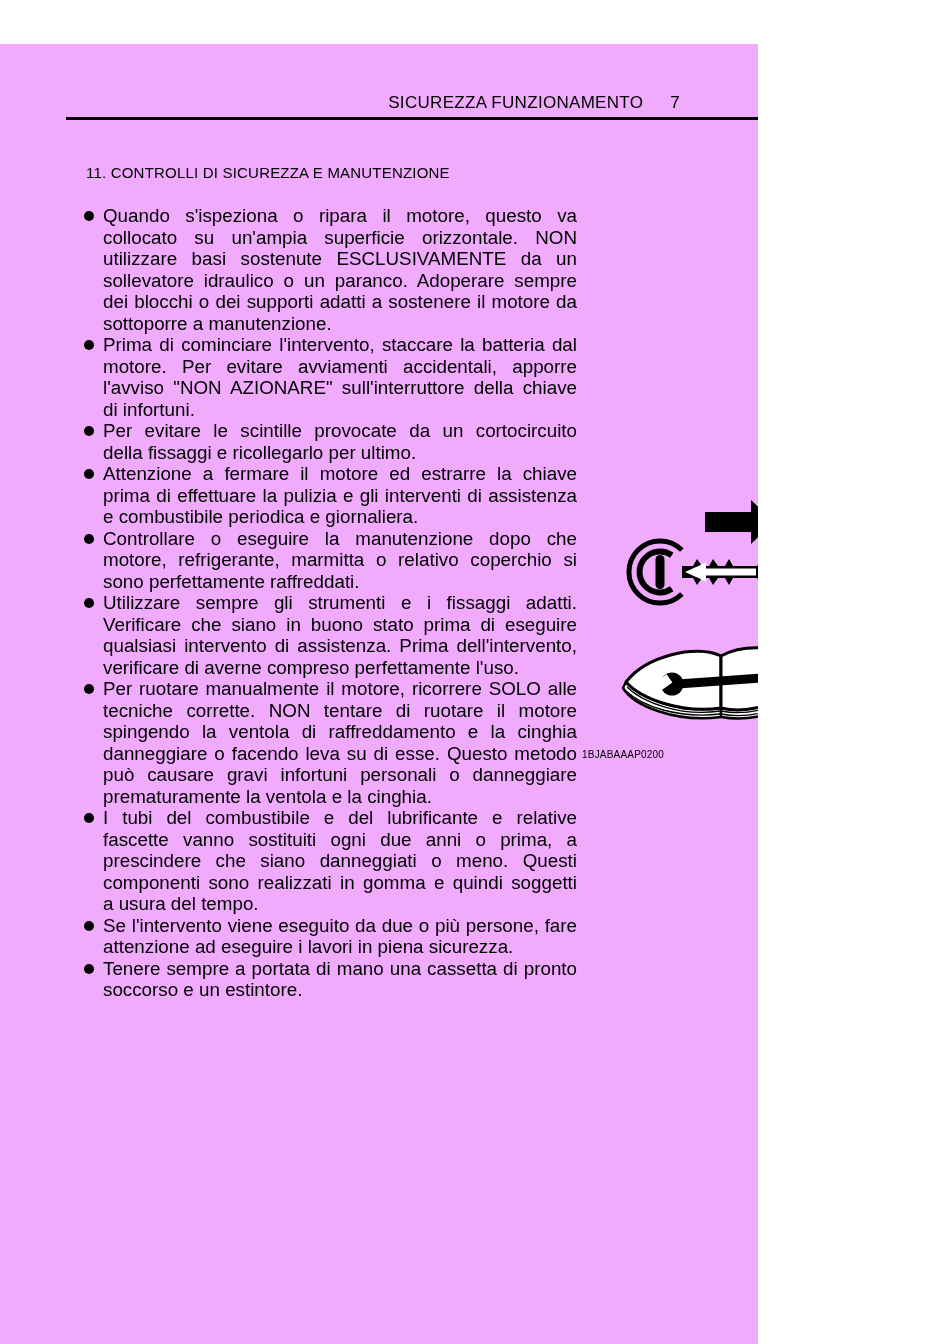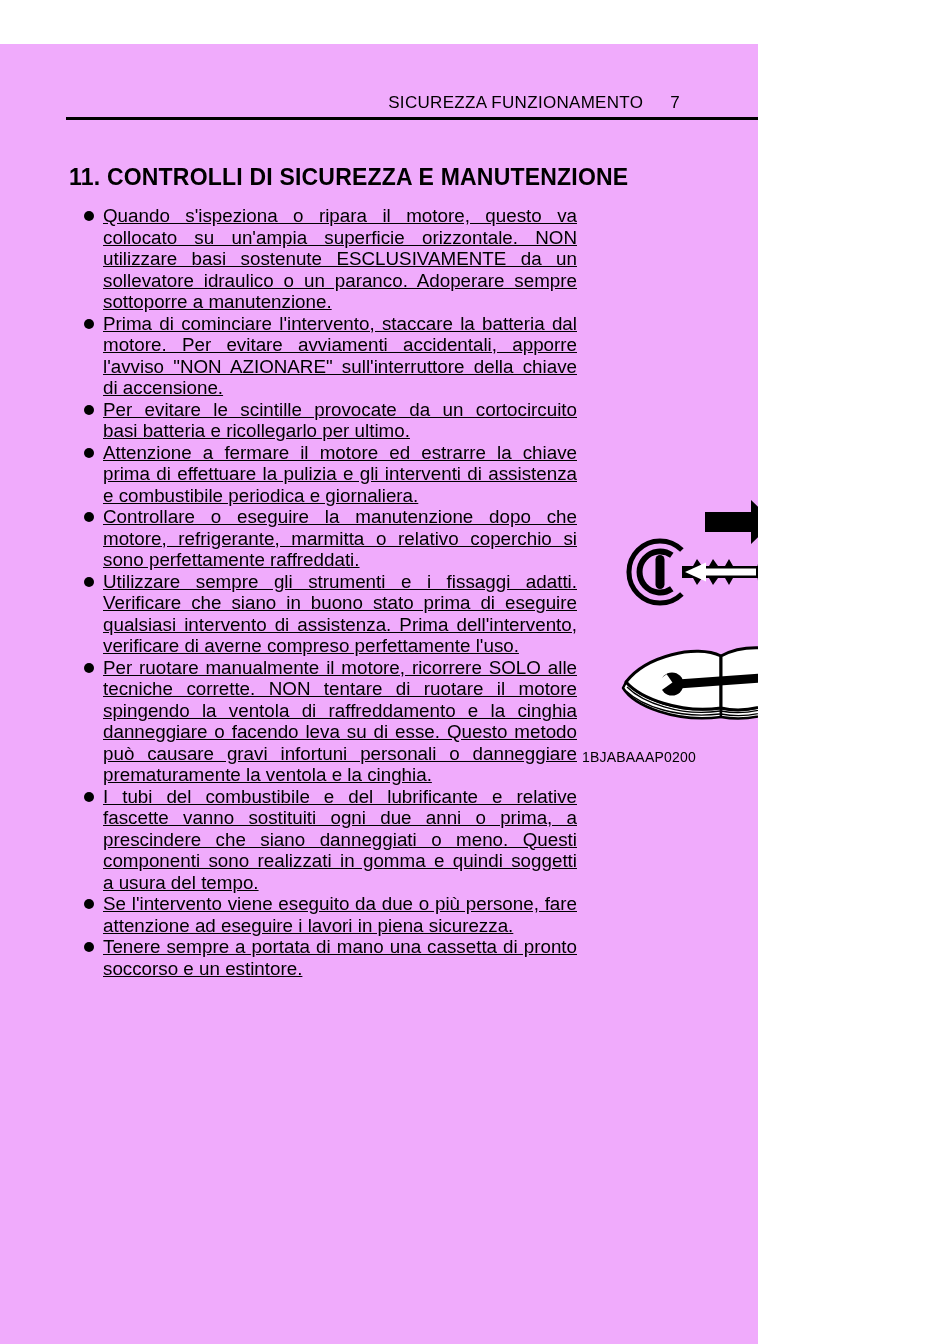--- a/index.html
+++ b/index.html
@@ -31,44 +31,43 @@
     left: 66px;
     top: 73px;
     width: 817px;
     height: 2.5px;
     background: #000000;
   }
 
   
   .doc-title {
     position: absolute;
-    left: 69px;
+    left: 86px;
     top: 120px;
     margin: 0;
-    font-size: 23px;
-    font-weight: bold;
+    font-size: 15px;
+    font-weight: normal;
     letter-spacing: 0.2px;
     white-space: nowrap;
   }
 
   
   .bullets {
     position: absolute;
     left: 84px;
     top: 161px;
     width: 493px;
     margin: 0;
     padding: 0;
     list-style: none;
   }
   .bullet {
     position: relative;
     padding-left: 19px;
     margin: 0;
-    text-decoration: underline;
   }
   .dot {
     position: absolute;
     left: 0;
     top: 6px;
     width: 10px;
     height: 10px;
     border-radius: 50%;
     background: #000000;
   }
@@ -83,21 +82,21 @@
   .bline.final { text-align-last: left; }
 
   
   .figure { position: absolute; left: 0; top: 0; }
   .icon-key  { position: absolute; left: 620px; top: 440px; }
   .icon-book { position: absolute; left: 618px; top: 588px; }
   .fig-caption {
     position: absolute;
     left: 582px;
     top: 705px;
-    font-size: 14px;
+    font-size: 10px;
     letter-spacing: 0.2px;
   }
 
   
   .side-tab {
     position: absolute;
     left: 905px;
     top: 697px;
     width: 40px;
     height: 161px;
@@ -130,37 +129,38 @@
   <h1 class="doc-title">11. CONTROLLI DI SICUREZZA E MANUTENZIONE</h1>
 
   <ul class="bullets" id="bullet-list">
       <li class="bullet">
         <span class="dot"></span>
         <div class="btext">
           <div class="bline">Quando s'ispeziona o ripara il motore, questo va</div>
           <div class="bline">collocato su un'ampia superficie orizzontale. NON</div>
           <div class="bline">utilizzare basi sostenute ESCLUSIVAMENTE da un</div>
           <div class="bline">sollevatore idraulico o un paranco. Adoperare sempre</div>
+          <div class="bline">dei blocchi o dei supporti adatti a sostenere il motore da</div>
           <div class="bline final">sottoporre a manutenzione.</div>
         </div>
       </li>
       <li class="bullet">
         <span class="dot"></span>
         <div class="btext">
           <div class="bline">Prima di cominciare l'intervento, staccare la batteria dal</div>
           <div class="bline">motore. Per evitare avviamenti accidentali, apporre</div>
           <div class="bline">l'avviso "NON AZIONARE" sull'interruttore della chiave</div>
-          <div class="bline final">di accensione.</div>
+          <div class="bline final">di infortuni.</div>
         </div>
       </li>
       <li class="bullet">
         <span class="dot"></span>
         <div class="btext">
           <div class="bline">Per evitare le scintille provocate da un cortocircuito</div>
-          <div class="bline final">basi batteria e ricollegarlo per ultimo.</div>
+          <div class="bline final">della fissaggi e ricollegarlo per ultimo.</div>
         </div>
       </li>
       <li class="bullet">
         <span class="dot"></span>
         <div class="btext">
           <div class="bline">Attenzione a fermare il motore ed estrarre la chiave</div>
           <div class="bline">prima di effettuare la pulizia e gli interventi di assistenza</div>
           <div class="bline final">e combustibile periodica e giornaliera.</div>
         </div>
       </li>

